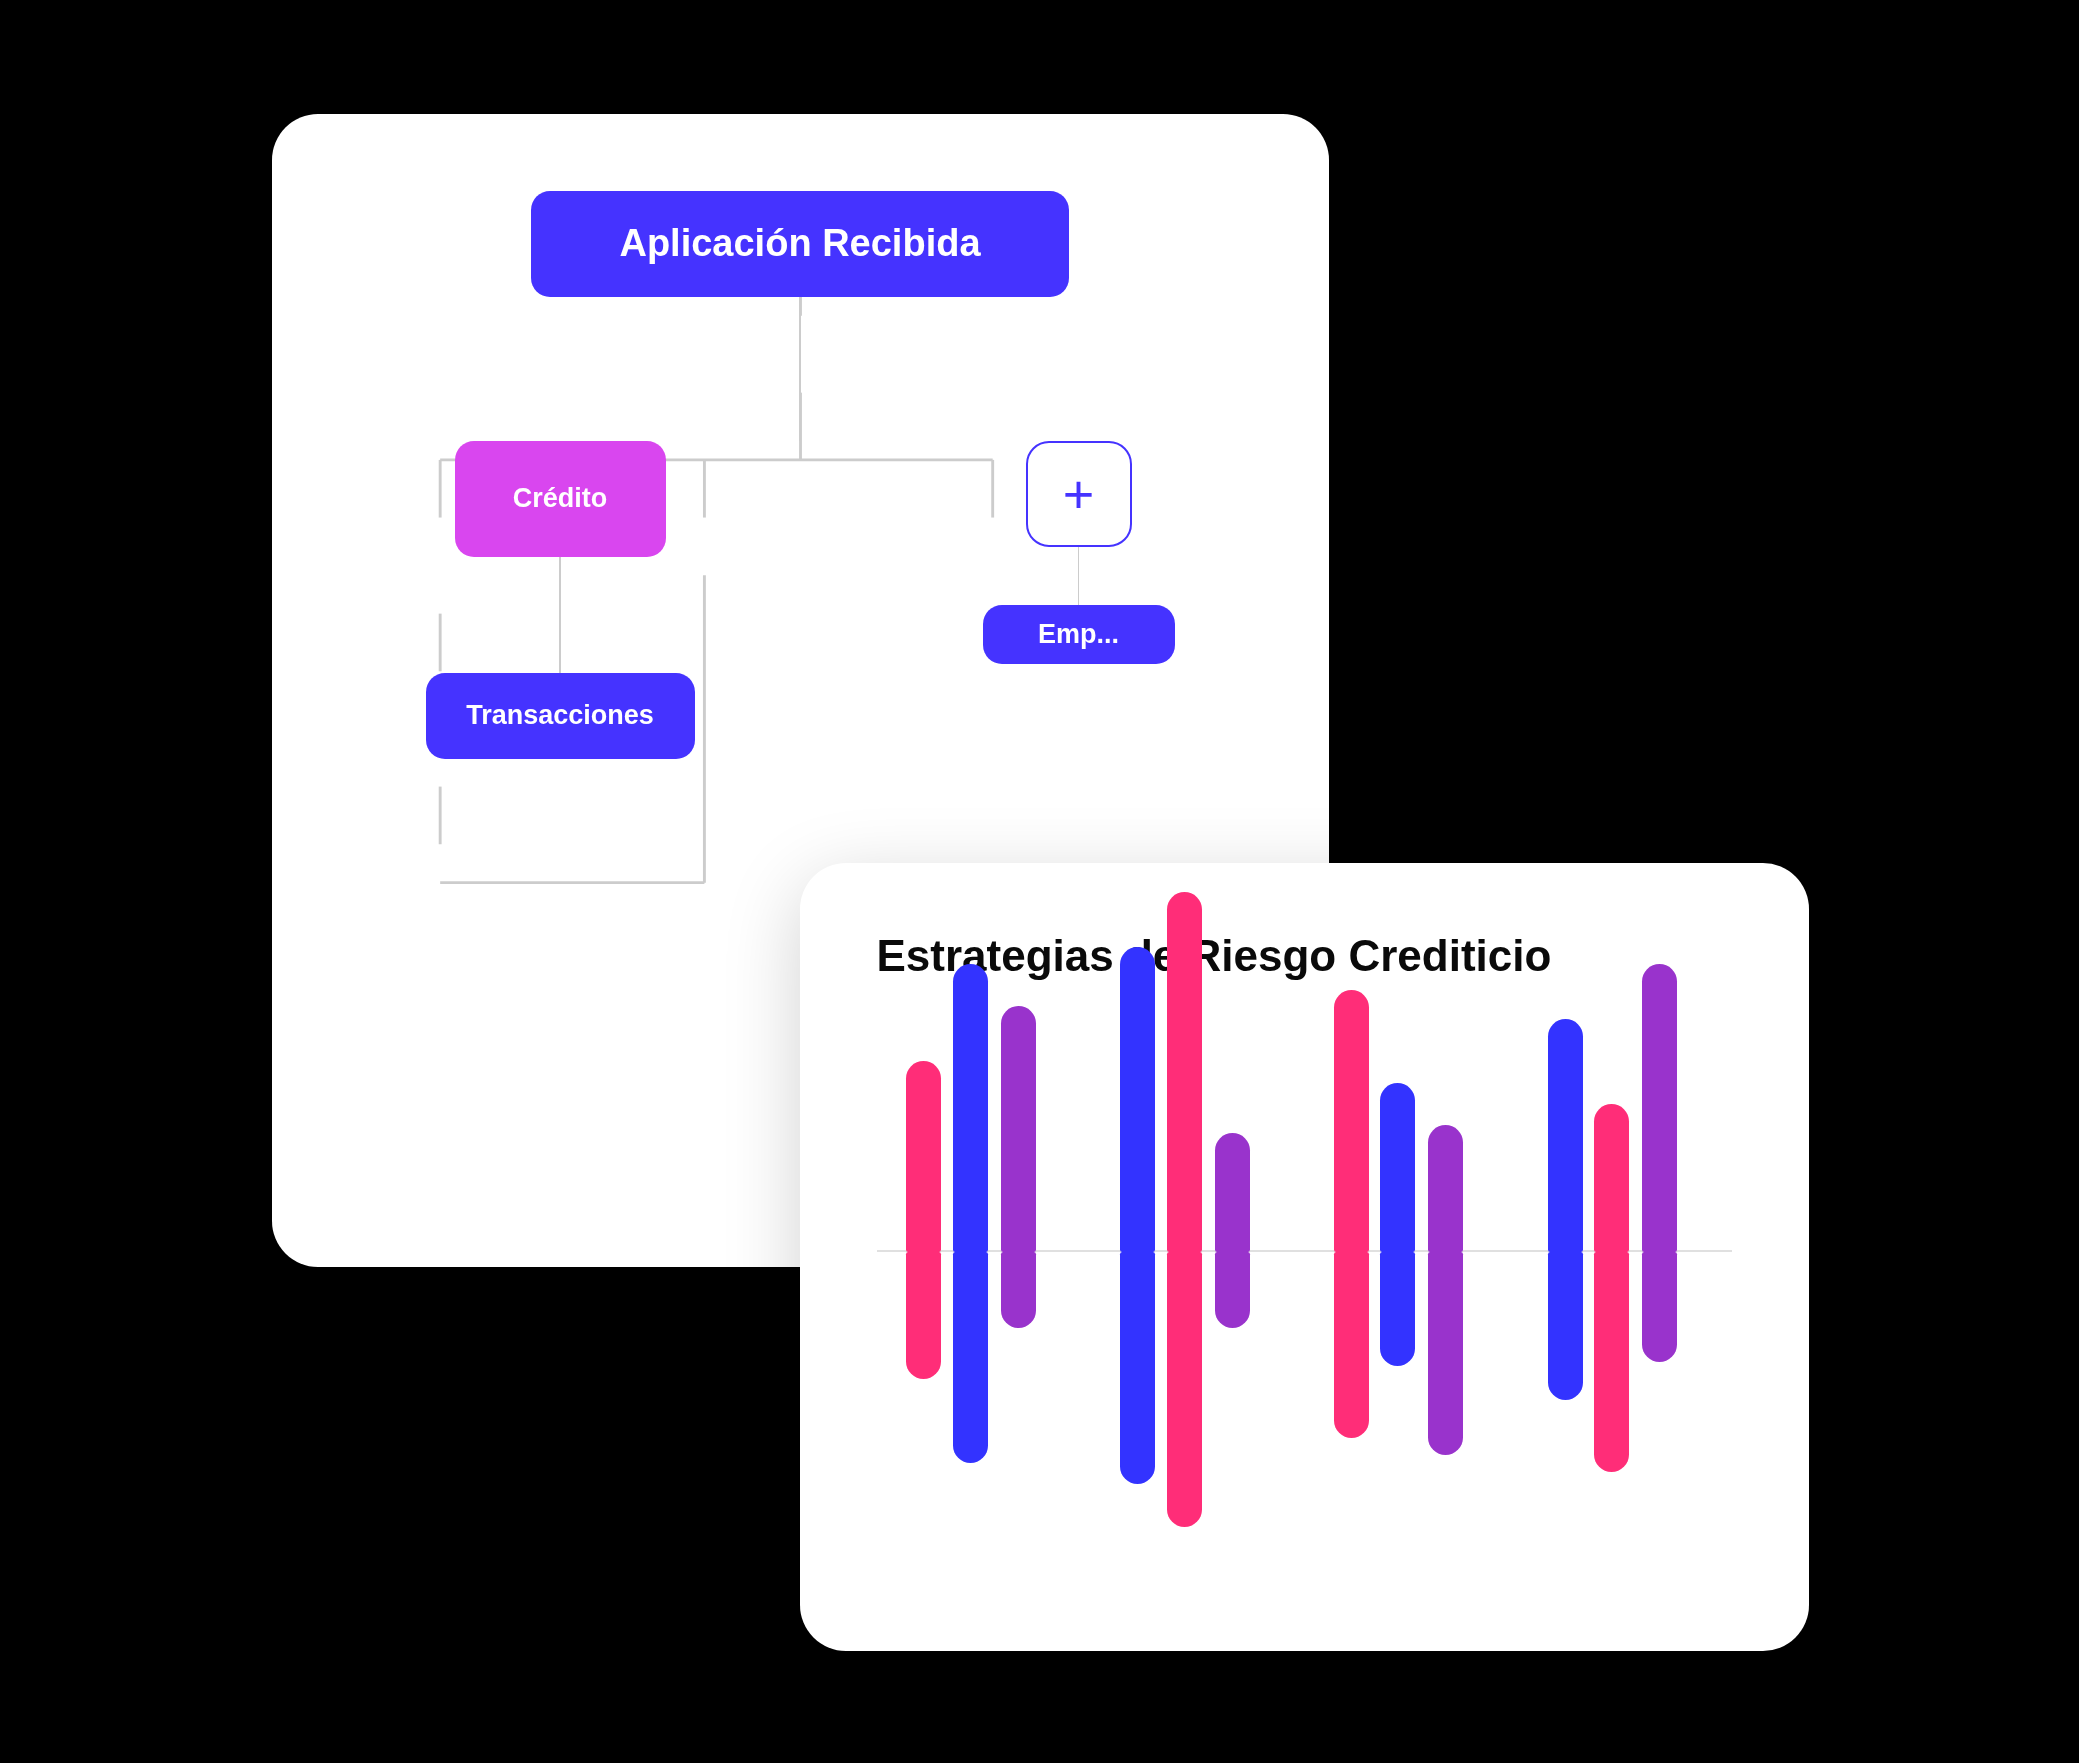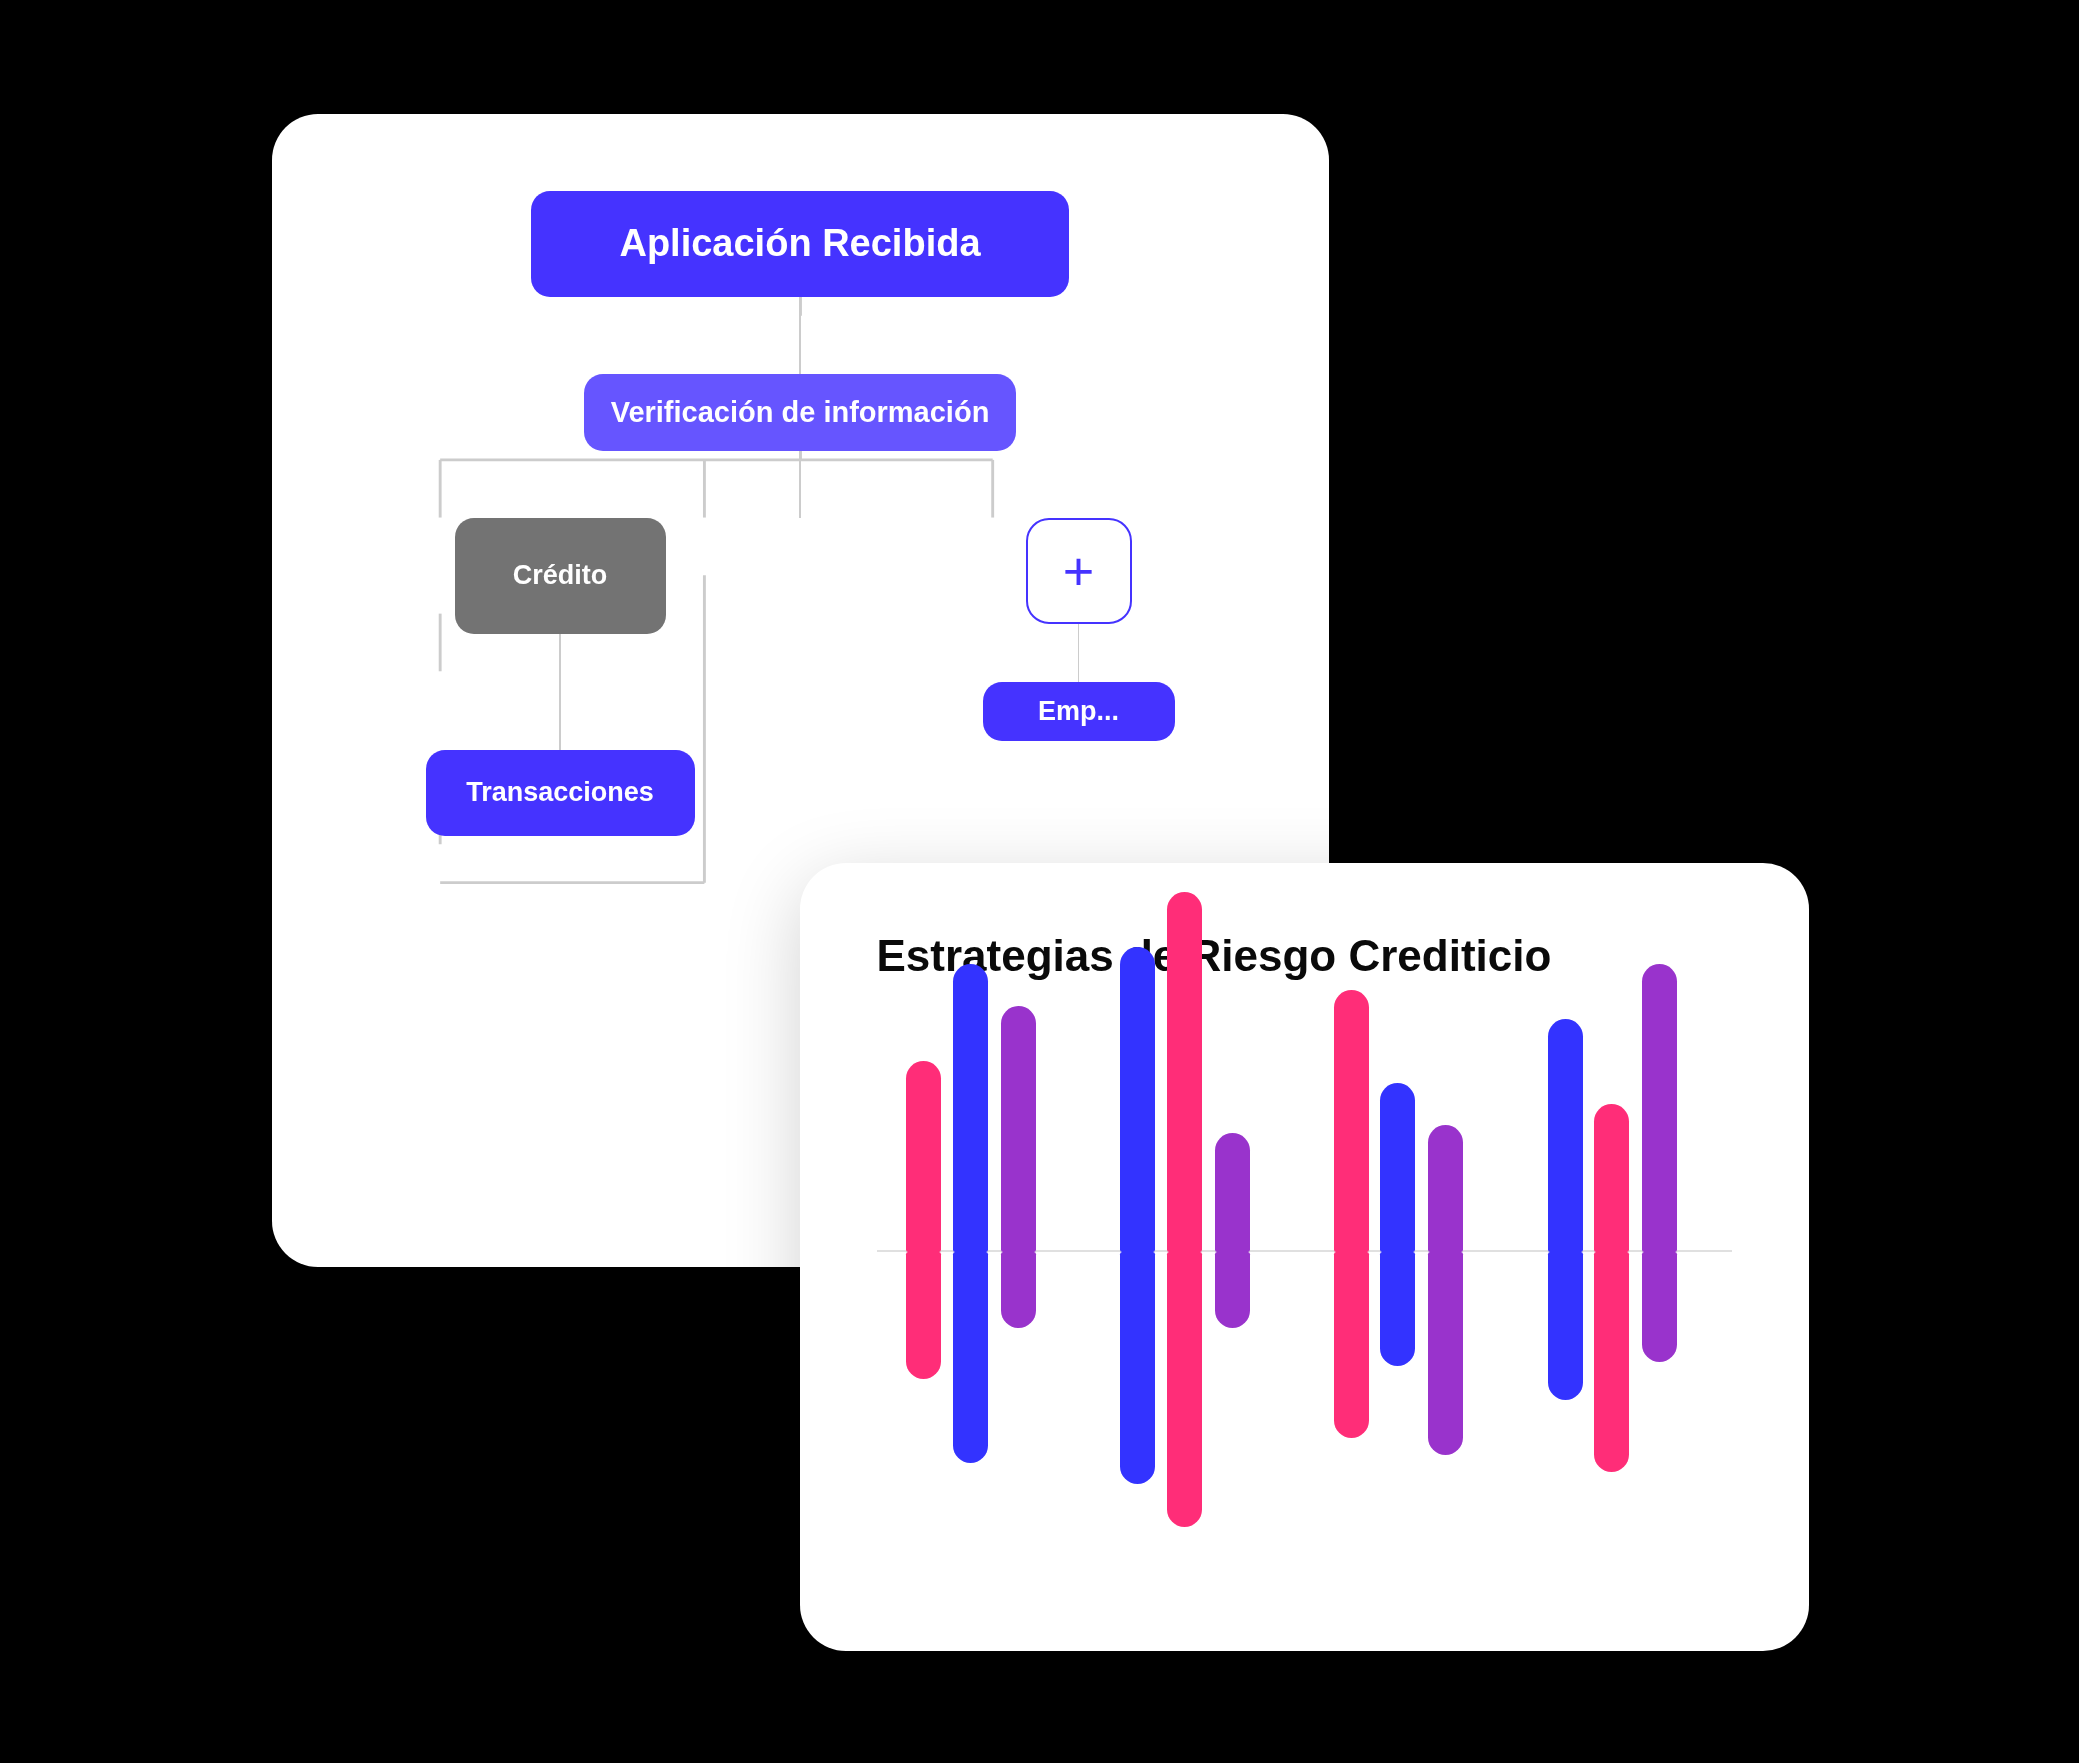--- a/index.html
+++ b/index.html
@@ -71,21 +71,21 @@
       height: 77px;
       font-size: 29px;
       margin: 0 auto;
       background: #6655FF;
     }
 
     .node-small {
       width: 211px;
       height: 116px;
       font-size: 27px;
-      background: #737373;
+      background: #d946ef;
     }
 
     .node-plus {
       width: 106px;
       height: 106px;
       font-size: 54px;
       font-weight: 300;
       background: #fff;
       border: 2.9px solid #4533FF;
       color: #4533FF;
@@ -254,23 +254,20 @@
     </svg>
 
     <div class="flow-center" style="position:relative; z-index:1;">
 
       <div class="node node-top">
         <span>Aplicación Recibida</span>
       </div>
 
       <div class="connector-v" style="height:77px;"></div>
 
-      <div class="node node-verify">
-        <span>Verificación de información</span>
-      </div>
 
       <div class="connector-v" style="height:67px;"></div>
 
       <div style="display:flex; align-items:flex-start; gap:0; position:relative; width:749px; justify-content:space-between;">
 
         <div style="display:flex; flex-direction:column; align-items:center; gap:0;">
           <div class="node node-small">
             <span>Crédito</span>
           </div>
           <div class="connector-v" style="height:58px;"></div>

